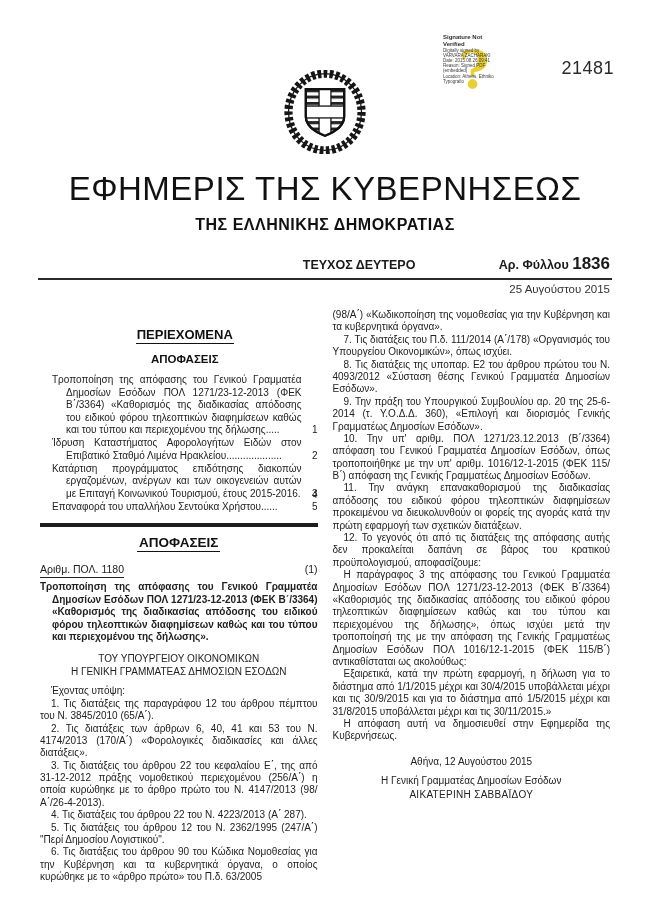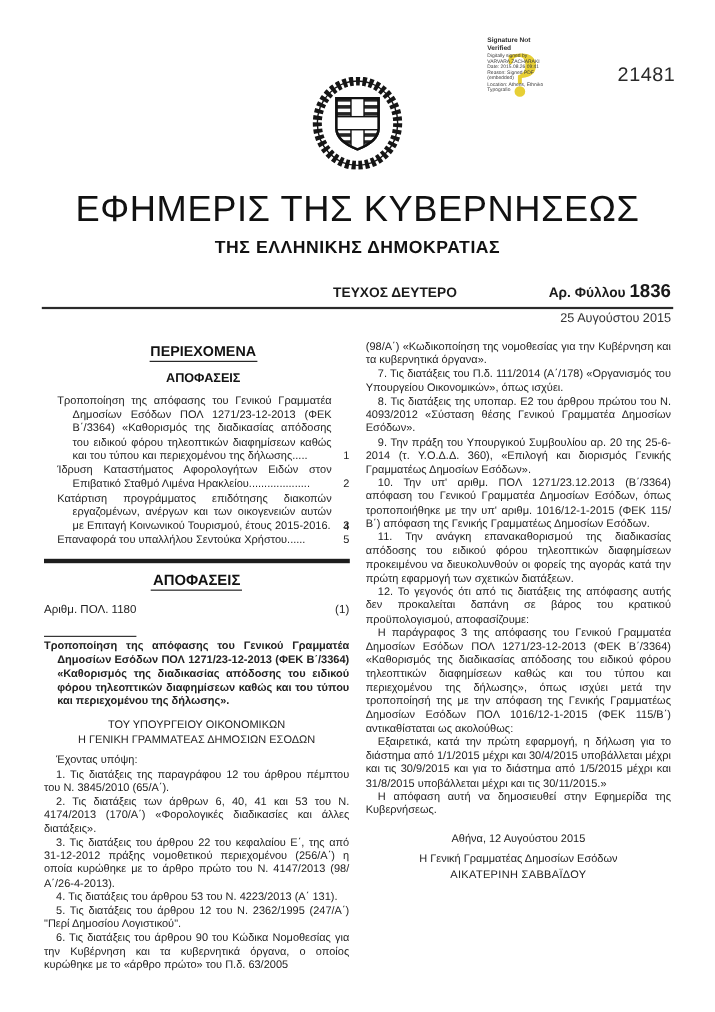--- a/index.html
+++ b/index.html
@@ -23,31 +23,31 @@
   .issue-right{flex:1;text-align:right;font-size:12.5px;font-weight:bold;color:#1a1a1a;}
   .issue-right .no{font-size:17px;}
   .rule{margin:4px 38px 0 38px;border-bottom:2px solid #2b2b2b;}
   .date-line{margin:3px 40px 0 0;text-align:right;font-size:11.5px;color:#333;}
 
   
   .columns{display:flex;gap:15px;margin:14px 40px 0 40px;font-size:10px;line-height:1.24;text-align:justify;color:#222;}
   .col{flex:1;min-width:0;}
 
   .toc-wrap{padding:0 0 0 12px;}
-  .h-contents{text-align:center;font-size:13px;font-weight:bold;margin:2px 0 9px;color:#111;}
+  .h-contents{text-align:center;font-size:13px;font-weight:bold;margin:18px 0 9px;color:#111;}
   .h-contents span{border-bottom:1.5px solid #111;padding:0 1px 1px;}
   .h-apofaseis-toc{text-align:center;font-size:11.5px;font-weight:bold;margin:0 0 8px;color:#111;}
   .toc-item{position:relative;padding:0 16px 0 14px;text-indent:-14px;margin-bottom:1px;}
   .toc-page{position:absolute;right:0;bottom:0;text-indent:0;}
   .bar{height:4px;background:#1d1d1d;margin:9px 0 8px;}
 
   .h-apofaseis{text-align:center;font-size:13.5px;font-weight:bold;margin:4px 0 12px;color:#111;}
   .h-apofaseis span{border-bottom:1.8px solid #111;padding:0 2px 1px;}
   .num-row{display:flex;justify-content:space-between;align-items:baseline;font-size:10.5px;margin-bottom:3px;}
-  .num-row .num{border-bottom:1px solid #222;padding-bottom:17px;}
+  .num-row .num{border-bottom:1px solid #222;padding-bottom:1px;}
   .subject{font-weight:bold;padding-left:12px;text-indent:-12px;margin:2px 0 9px;}
   .authority{text-align:center;margin:9px 0 7px;line-height:1.3;}
   p.body{margin:0;text-indent:11px;}
   p.cont{margin:0;text-indent:0;}
   .sig{margin-top:13px;text-align:center;}
   .sig .place{margin-bottom:7px;}
   .sig .name{margin-top:2px;letter-spacing:.3px;}
 </style>
 </head>
 <body>
@@ -148,21 +148,21 @@
 
       <div class="authority">
         <div>ΤΟΥ ΥΠΟΥΡΓΕΙΟΥ ΟΙΚΟΝΟΜΙΚΩΝ</div>
         <div>Η ΓΕΝΙΚΗ ΓΡΑΜΜΑΤΕΑΣ ΔΗΜΟΣΙΩΝ ΕΣΟΔΩΝ</div>
       </div>
 
       <p class="body">Έχοντας υπόψη:</p>
       <p class="body">1. Τις διατάξεις της παραγράφου 12 του άρθρου πέμπτου του Ν. 3845/2010 (65/Α΄).</p>
       <p class="body">2. Τις διατάξεις των άρθρων 6, 40, 41 και 53 του Ν. 4174/2013 (170/Α΄) «Φορολογικές διαδικασίες και άλλες διατάξεις».</p>
       <p class="body">3. Τις διατάξεις του άρθρου 22 του κεφαλαίου Ε΄, της από 31-12-2012 πράξης νομοθετικού περιεχομένου (256/Α΄) η οποία κυρώθηκε με το άρθρο πρώτο του Ν. 4147/2013 (98/Α΄/26-4-2013).</p>
-      <p class="body">4. Τις διατάξεις του άρθρου 53 του Ν. 4223/2013 (Α΄ 131).</p>
+      <p class="body">4. Τις διατάξεις του άρθρου 22 του Ν. 4223/2013 (Α΄ 287).</p>
       <p class="body">5. Τις διατάξεις του άρθρου 12 του Ν. 2362/1995 (247/Α΄) "Περί Δημοσίου Λογιστικού".</p>
       <p class="body">6. Τις διατάξεις του άρθρου 90 του Κώδικα Νομοθεσίας για την Κυβέρνηση και τα κυβερνητικά όργανα, ο οποίος κυρώθηκε με το «άρθρο πρώτο» του Π.δ. 63/2005</p>
     </div>
 
     <div class="col">
       <p class="cont">(98/Α΄) «Κωδικοποίηση της νομοθεσίας για την Κυβέρνηση και τα κυβερνητικά όργανα».</p>
       <p class="body">7. Τις διατάξεις του Π.δ. 111/2014 (Α΄/178) «Οργανισμός του Υπουργείου Οικονομικών», όπως ισχύει.</p>
       <p class="body">8. Τις διατάξεις της υποπαρ. Ε2 του άρθρου πρώτου του Ν. 4093/2012 «Σύσταση θέσης Γενικού Γραμματέα Δημοσίων Εσόδων».</p>
       <p class="body">9. Την πράξη του Υπουργικού Συμβουλίου αρ. 20 της 25-6-2014 (τ. Υ.Ο.Δ.Δ. 360), «Επιλογή και διορισμός Γενικής Γραμματέως Δημοσίων Εσόδων».</p>
       <p class="body">10. Την υπ' αριθμ. ΠΟΛ 1271/23.12.2013 (Β΄/3364) απόφαση του Γενικού Γραμματέα Δημοσίων Εσόδων, όπως τροποποιήθηκε με την υπ' αριθμ. 1016/12-1-2015 (ΦΕΚ 115/Β΄) απόφαση της Γενικής Γραμματέως Δημοσίων Εσόδων.</p>

